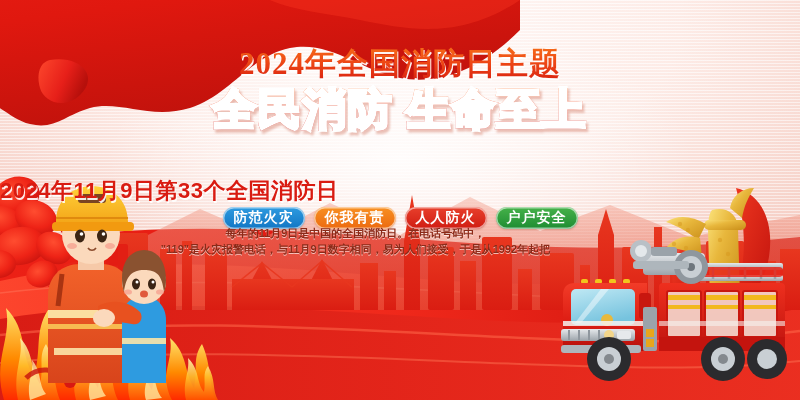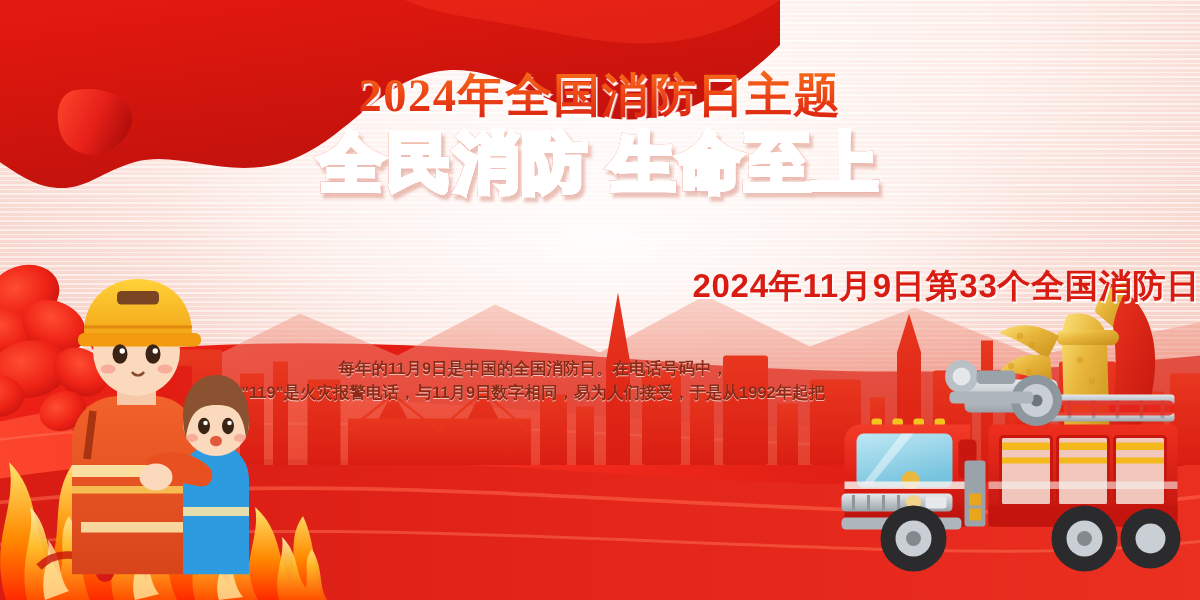--- a/index.html
+++ b/index.html
@@ -75,21 +75,21 @@
     position:absolute;left:0;top:88px;width:800px;text-align:center;
     font-size:43px;font-weight:bold;line-height:1;letter-spacing:2px;
     background:linear-gradient(180deg,#FB6A1C 0%,#F3461A 30%,#E22413 62%,#C9110C 100%);
     -webkit-background-clip:text;background-clip:text;
     color:transparent;-webkit-text-fill-color:transparent;
     paint-order:stroke fill;
     -webkit-text-stroke:4px #ffffff;
     filter:drop-shadow(2px 3px 1px rgba(190,60,30,.30));
   }
   .subtitle{
-    position:absolute;left:0;top:176px;width:800px;text-align:right;
+    position:absolute;left:0;top:176px;width:800px;text-align:left;
     font-size:22px;font-weight:bold;letter-spacing:0.5px;
     color:#D91B11;
     text-shadow:1px 1.5px 0 rgba(255,255,255,.9);
   }
 
   .badges{
     position:absolute;left:0;top:207px;width:800px;
     display:flex;justify-content:center;gap:9px;
   }
   .badge{
@@ -97,21 +97,21 @@
     font-size:14px;font-weight:bold;color:#fff;letter-spacing:1px;
     line-height:17px;
     box-shadow:inset 0 0 0 1.4px rgba(255,255,255,.55), 0 1px 2px rgba(150,40,20,.25);
   }
   .b-blue{background:linear-gradient(180deg,#2E9BE0 0%,#1276C4 100%);}
   .b-orange{background:linear-gradient(180deg,#F89022 0%,#EC6A10 100%);}
   .b-red{background:linear-gradient(180deg,#E8402C 0%,#D01C12 100%);}
   .b-green{background:linear-gradient(180deg,#46B24A 0%,#1E8C32 100%);}
 
   .body-text{
-    position:absolute;left:0;top:238px;width:711px;text-align:center;
+    position:absolute;left:0;top:225px;width:711px;text-align:center;
     font-size:11px;line-height:16px;color:#8C2A18;font-weight:bold;
     text-shadow:0 1px 0 rgba(255,255,255,.65);
   }
   .body-text div{white-space:nowrap;}
 </style>
 </head>
 <body>
 
 <div id="poster">
 
@@ -496,20 +496,26 @@
   </div>
 
   <div class="content">
 
     <div class="toptitle">2024年全国消防日主题</div>
 
     <div class="headline">全民消防 生命至上</div>
 
     <div class="subtitle">2024年11月9日第33个全国消防日</div>
 
+    <div class="badges">
+      <span class="badge b-blue">防范火灾</span>
+      <span class="badge b-orange">你我有责</span>
+      <span class="badge b-red">人人防火</span>
+      <span class="badge b-green">户户安全</span>
+    </div>
 
     <div class="body-text">
       <div>每年的11月9日是中国的全国消防日。在电话号码中，</div>
       <div>"119"是火灾报警电话，与11月9日数字相同，易为人们接受，于是从1992年起把</div>
     </div>
 
   </div>
 </div>
 
 </body></html>

